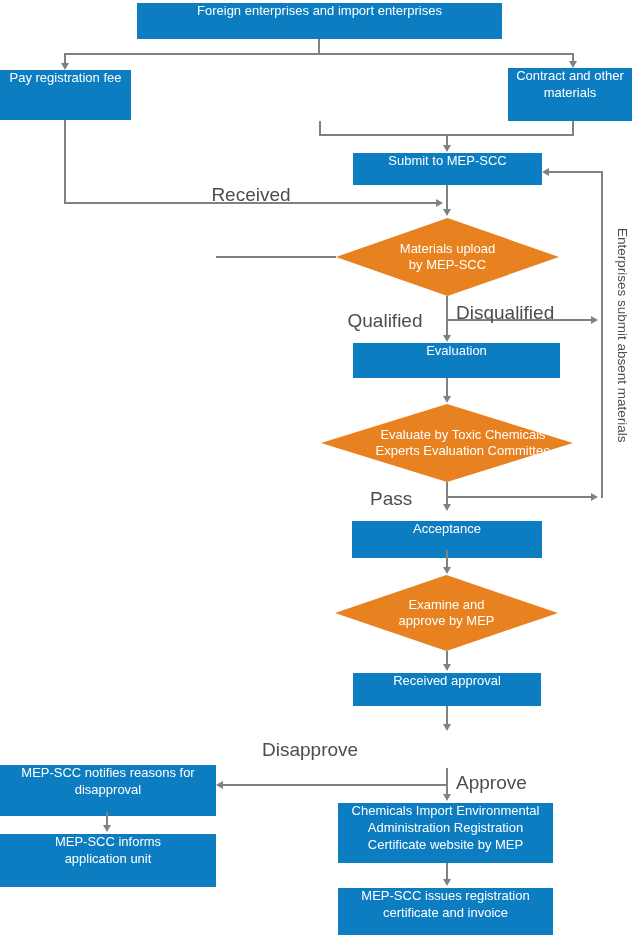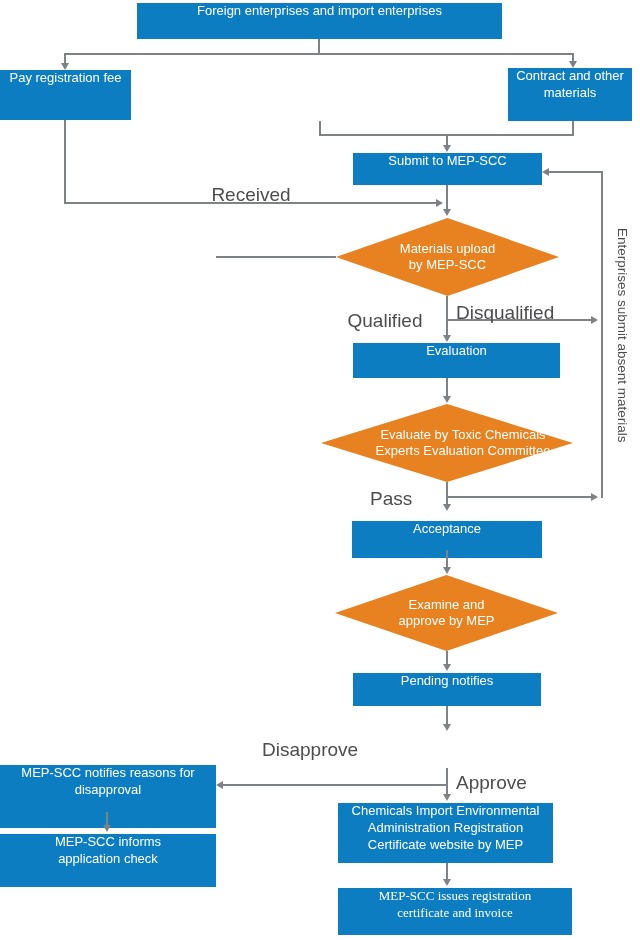--- a/index.html
+++ b/index.html
@@ -54,37 +54,37 @@
 
   <div class="box" style="left:353px;top:343px;width:207px;height:35px;">
     <span>Evaluation</span>
   </div>
 
   <div class="box" style="left:352px;top:513px;width:190px;height:37px;margin-top:8px;">
     <span>Acceptance</span>
   </div>
 
   <div class="box" style="left:353px;top:673px;width:188px;height:33px;">
-    <span>Pending notifies</span>
+    <span>Received approval</span>
   </div>
 
 
-  <div class="box" style="left:0;top:765px;width:216px;height:63px;">
+  <div class="box" style="left:0;top:765px;width:216px;height:51px;">
     <span style="max-width:185px;">MEP-SCC notifies reasons for disapproval</span>
   </div>
 
   <div class="box" style="left:0;top:834px;width:216px;height:53px;">
-    <span style="max-width:140px;">MEP-SCC informs application check</span>
+    <span style="max-width:140px;">MEP-SCC informs application unit</span>
   </div>
 
   <div class="box" style="left:338px;top:803px;width:215px;height:60px;">
     <span style="max-width:205px;">Chemicals Import Environmental Administration Registration Certificate website by MEP</span>
   </div>
 
-  <div class="box" style="left:338px;top:888px;width:234px;height:47px;font-family:Liberation Serif, serif;">
+  <div class="box" style="left:338px;top:888px;width:215px;height:47px;">
     <span style="max-width:195px;">MEP-SCC issues registration certificate and invoice</span>
   </div>
 
   <div class="diamond" style="left:336px;top:218px;width:223px;height:78px;">
     <span style="max-width:112px;">Materials upload by MEP-SCC</span>
   </div>
 
   <div class="diamond" style="left:321px;top:404px;width:252px;height:78px;">
     <span style="max-width:188px;margin-left:32px;">Evaluate by Toxic Chemicals Experts Evaluation Committee</span>
   </div>

